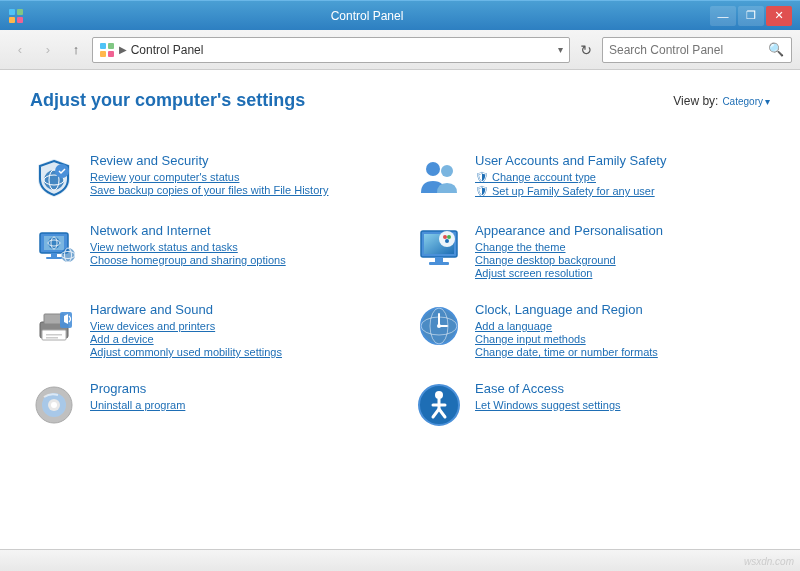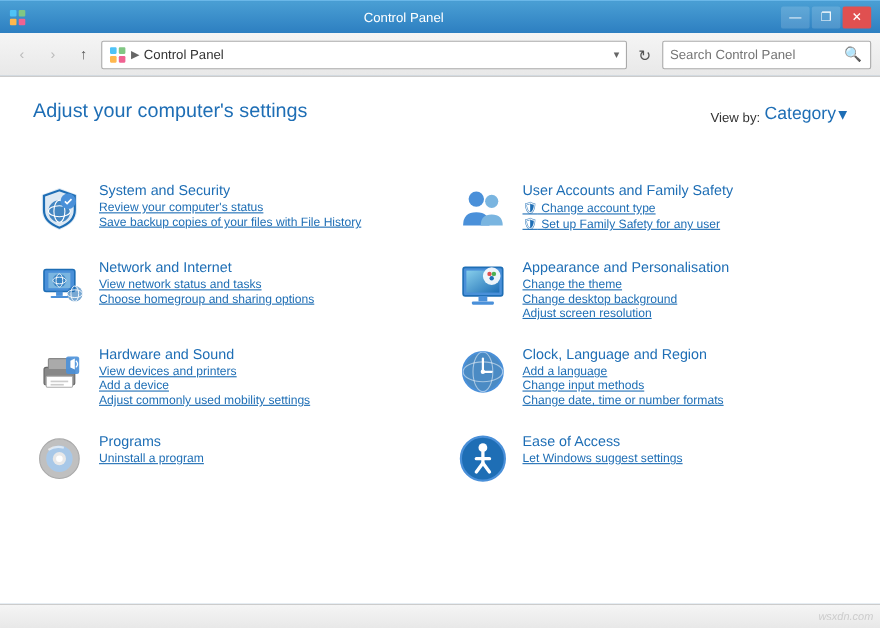--- a/index.html
+++ b/index.html
@@ -74,21 +74,21 @@
 
     
     .main-content {
       background: white;
       height: calc(571px - 30px - 40px - 22px);
       padding: 20px 30px;
       overflow-y: auto;
     }
 
     .page-title {
-      color: #1e6eb5; font-size: 18px; font-weight: 400; margin-bottom: 32px;
+      color: #1e6eb5; font-size: 18px; font-weight: 700; margin-bottom: 20px;
     }
 
     .categories-grid {
       display: grid;
       grid-template-columns: 1fr 1fr;
       gap: 10px 30px;
     }
 
     .category-item {
       display: flex;
@@ -175,23 +175,23 @@
   <button class="refresh-btn">↻</button>
   <div class="search-box">
     <input class="search-input" type="text" placeholder="Search Control Panel" style="">
     <button class="search-icon-btn">🔍</button>
   </div>
 </div>
 
 <div class="main-content">
   <div style="display:flex; justify-content:space-between; align-items:flex-start; margin-bottom:16px;">
     <h1 class="page-title">Adjust your computer's settings</h1>
-    <div style="display:flex; align-items:flex-end; gap:4px; margin-top:4px;">
+    <div style="display:flex; align-items:center; gap:4px; margin-top:4px;">
       <span style="color:#333;font-size:12px;">View by:</span>
-      <button style="color:#1e6eb5;font-size:16px;background:transparent;border:none;cursor:pointer;display:flex;align-items:center;gap:2px;">
+      <button style="color:#1e6eb5;font-size:10px;background:transparent;border:none;cursor:pointer;display:flex;align-items:center;gap:2px;">
         <span>Category</span>
         <span>▾</span>
       </button>
     </div>
   </div>
 
   <div class="categories-grid">
 
     <div class="category-item">
       <div class="category-icon">
@@ -202,21 +202,21 @@
 
           <circle cx="22" cy="25" r="10" fill="#1e6eb5" opacity="0.8"></circle>
           <ellipse cx="22" cy="25" rx="5" ry="10" fill="none" stroke="white" stroke-width="1"></ellipse>
           <ellipse cx="22" cy="25" rx="10" ry="5" fill="none" stroke="white" stroke-width="1"></ellipse>
 
           <circle cx="30" cy="16" r="7" fill="#4a90d9"></circle>
           <path d="M27 16 L29 18 L33 14" stroke="white" stroke-width="1.5" fill="none"></path>
         </svg>
       </div>
       <div class="category-text">
-        <a class="category-title" href="#">System and Security</a>
+        <a class="category-title" href="#">Review and Security</a>
         <a class="category-link" href="#">Review your computer's status</a>
         <a class="category-link" href="#">Save backup copies of your files with File History</a>
       </div>
     </div>
 
     <div class="category-item">
       <div class="category-icon">
         <svg width="44" height="44" viewBox="0 0 44 44">
 
           <circle cx="16" cy="14" r="7" fill="#4a90d9"></circle>

